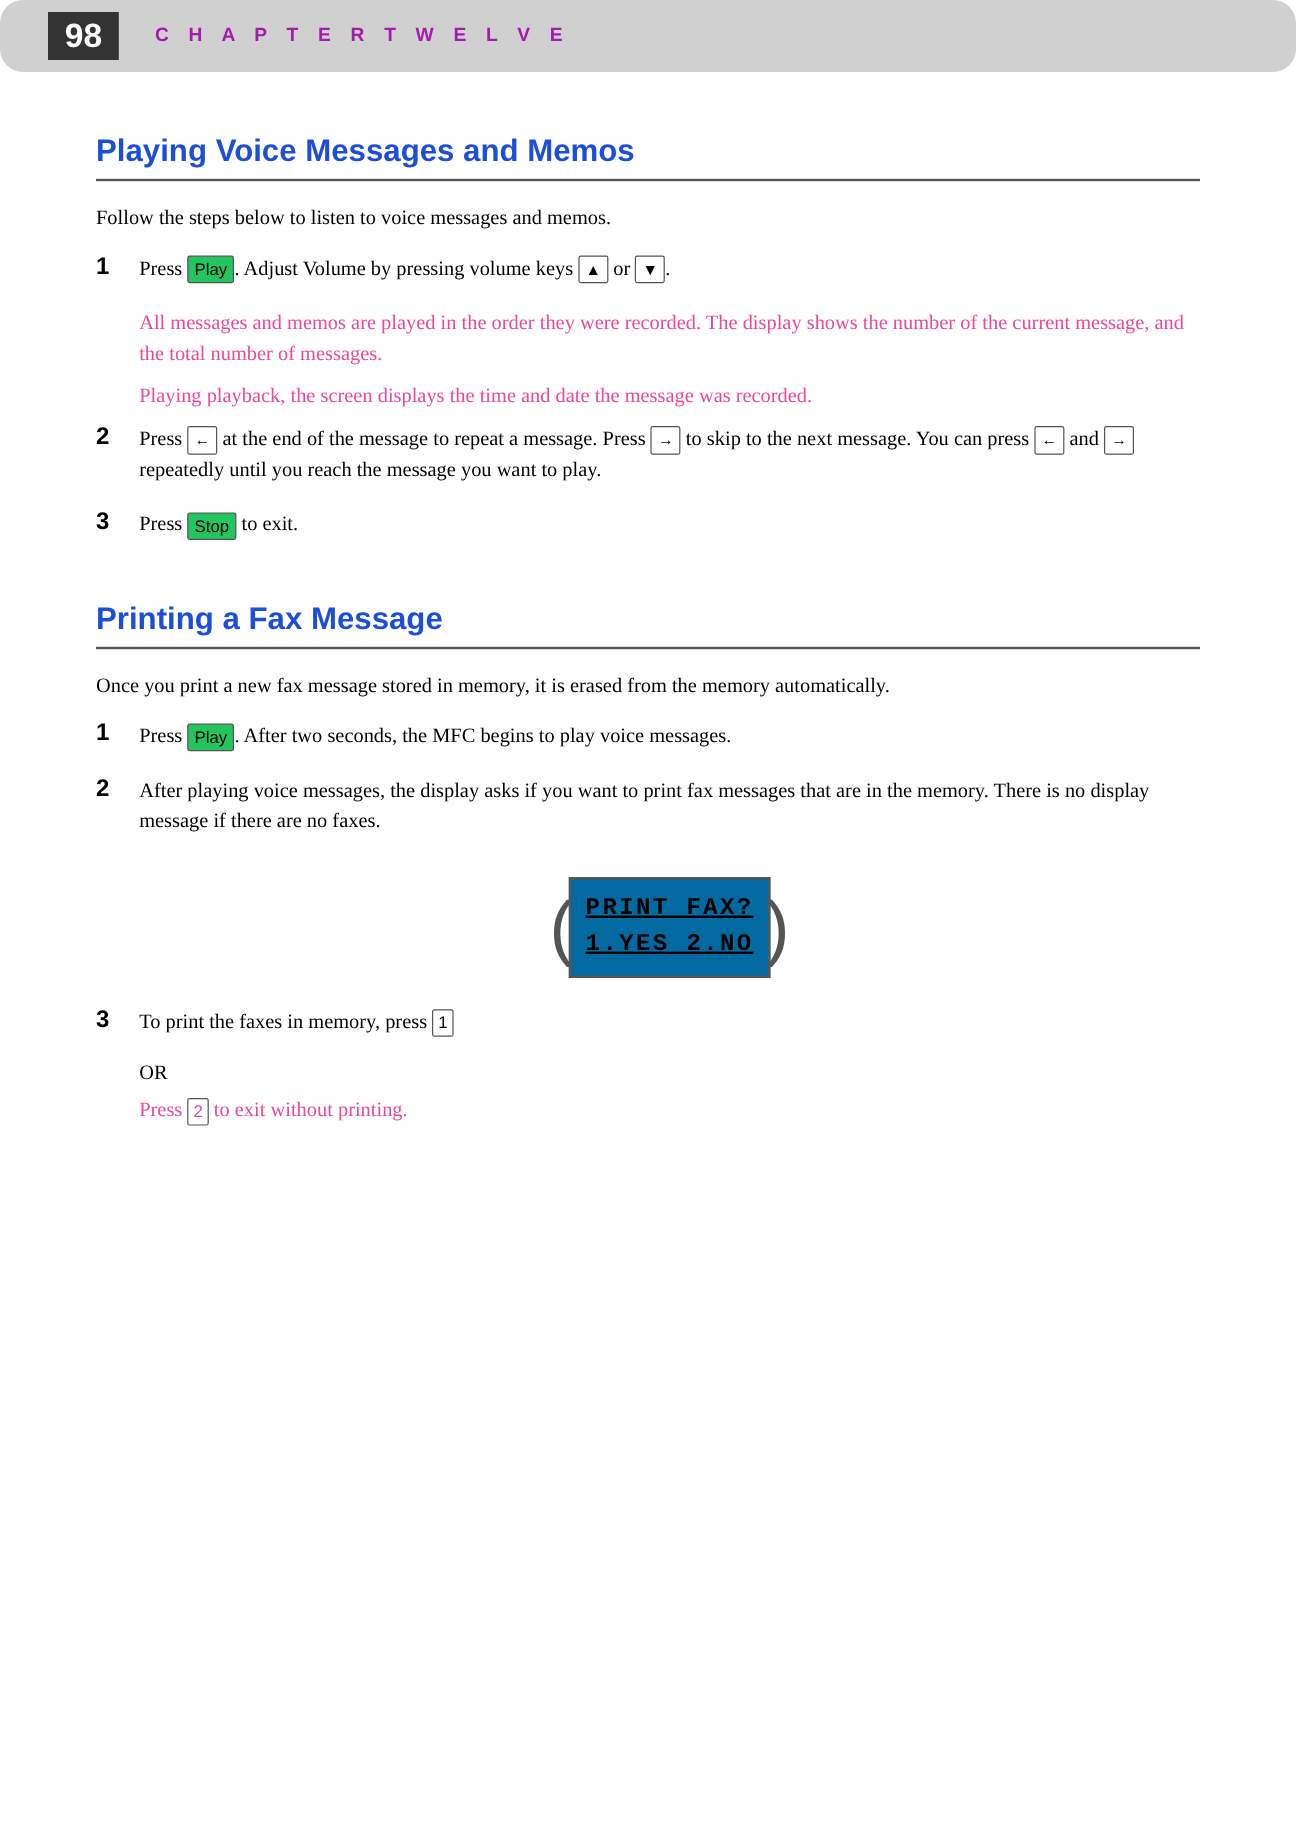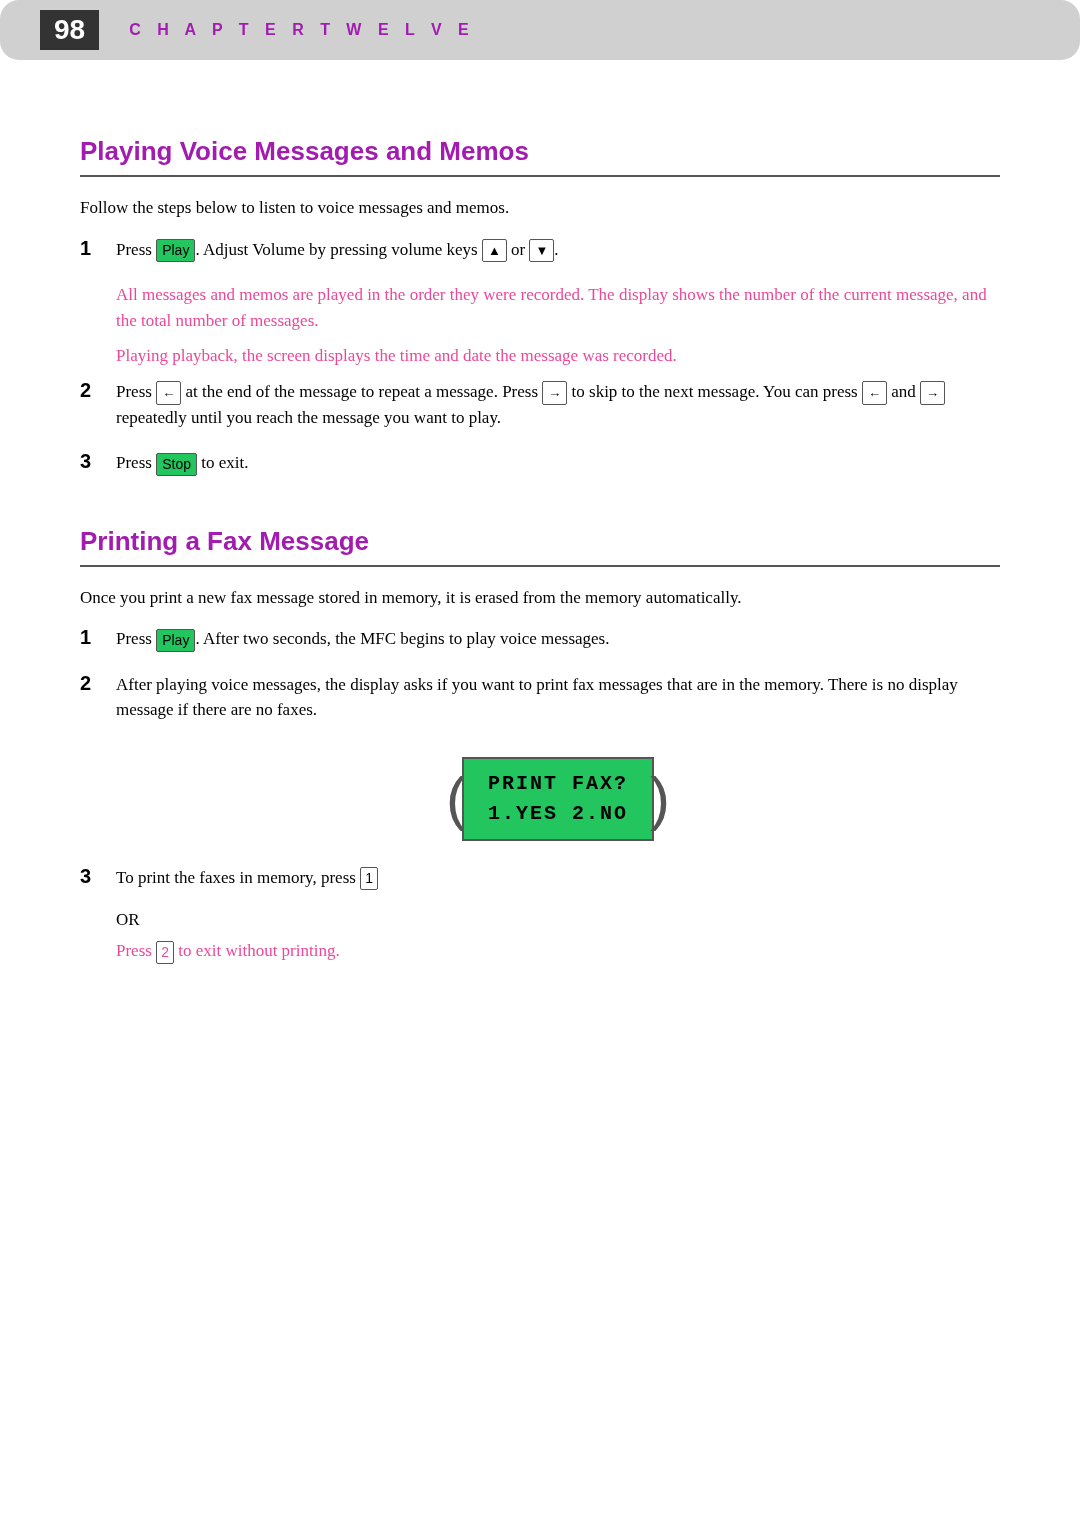--- a/index.html
+++ b/index.html
@@ -55,22 +55,21 @@
 
     .content {
       padding: 50px 80px 60px 80px;
     }
 
     .section-title {
       font-size: 26px;
       font-weight: bold;
       font-family: Arial, sans-serif;
       margin-bottom: 8px;
-      color: #a21caf;
-      margin-top: 26px;
+      color: #1d4ed8;
     }
 
     .section-divider {
       border: none;
       border-top: 2px solid #555;
       margin-bottom: 18px;
     }
 
     .intro-text {
       font-size: 17px;
@@ -177,22 +176,23 @@
     .display-bracket-right {
       font-size: 60px;
       color: #555;
       line-height: 1;
       margin-left: -4px;
       font-family: Arial, sans-serif;
     }
 
     .display-screen {
       border: 2px solid #555;
-      padding: 10px 24px;
-      background: #22c55e;
+      padding: 10px 12px;
+      background: #0369a1;
+      text-decoration: underline;
     }
 
     .display-line {
       font-family: 'Courier New', Courier, monospace;
       font-size: 20px;
       font-weight: bold;
       letter-spacing: 2px;
       color: #000;
       display: block;
       line-height: 1.5;

